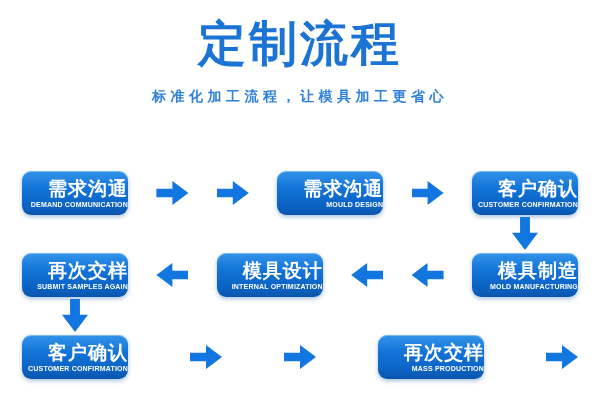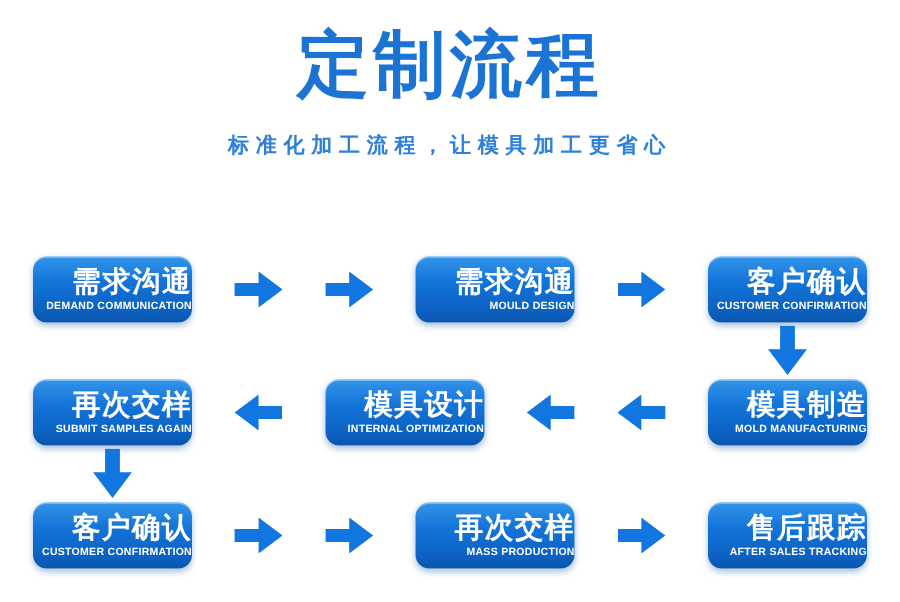--- a/index.html
+++ b/index.html
@@ -128,19 +128,15 @@
       <div class="node-title">客户确认</div>
       <div class="node-caption">CUSTOMER CONFIRMATION</div>
     </div>
     <div class="arrow right"></div>
     <div class="arrow right"></div>
     <div class="node">
       <div class="node-title">再次交样</div>
       <div class="node-caption">MASS PRODUCTION</div>
     </div>
     <div class="arrow right"></div>
-    <div class="node">
-      <div class="node-title">售后跟踪</div>
-      <div class="node-caption">AFTER SALES TRACKING</div>
-    </div>
   </div>
 
 </div>
 
 </body></html>

